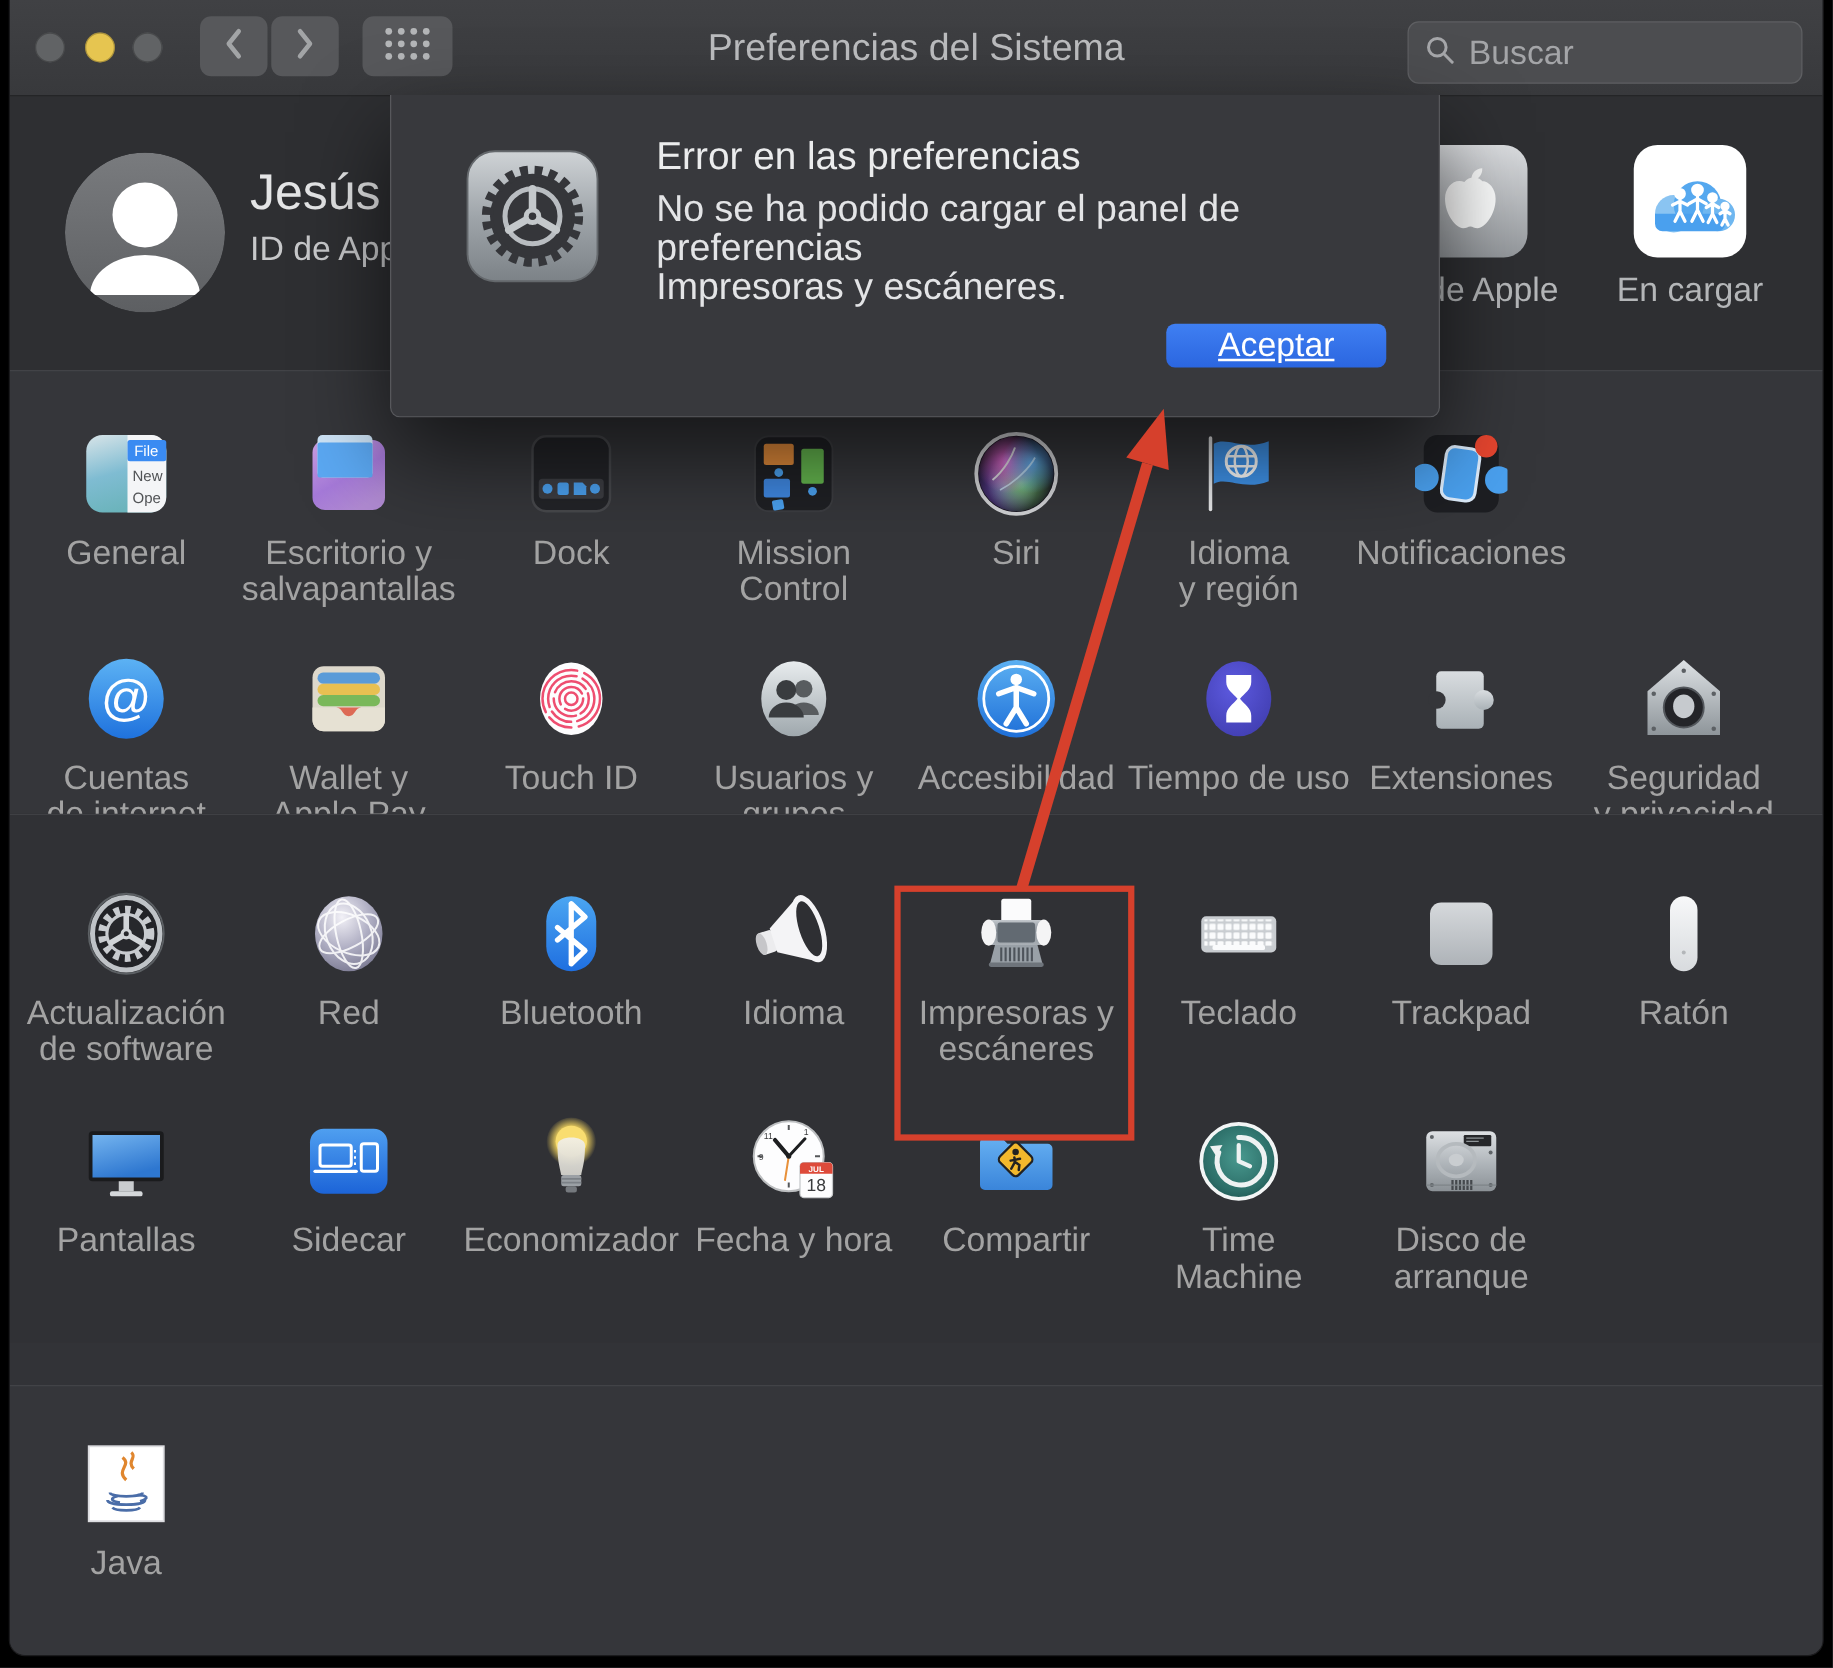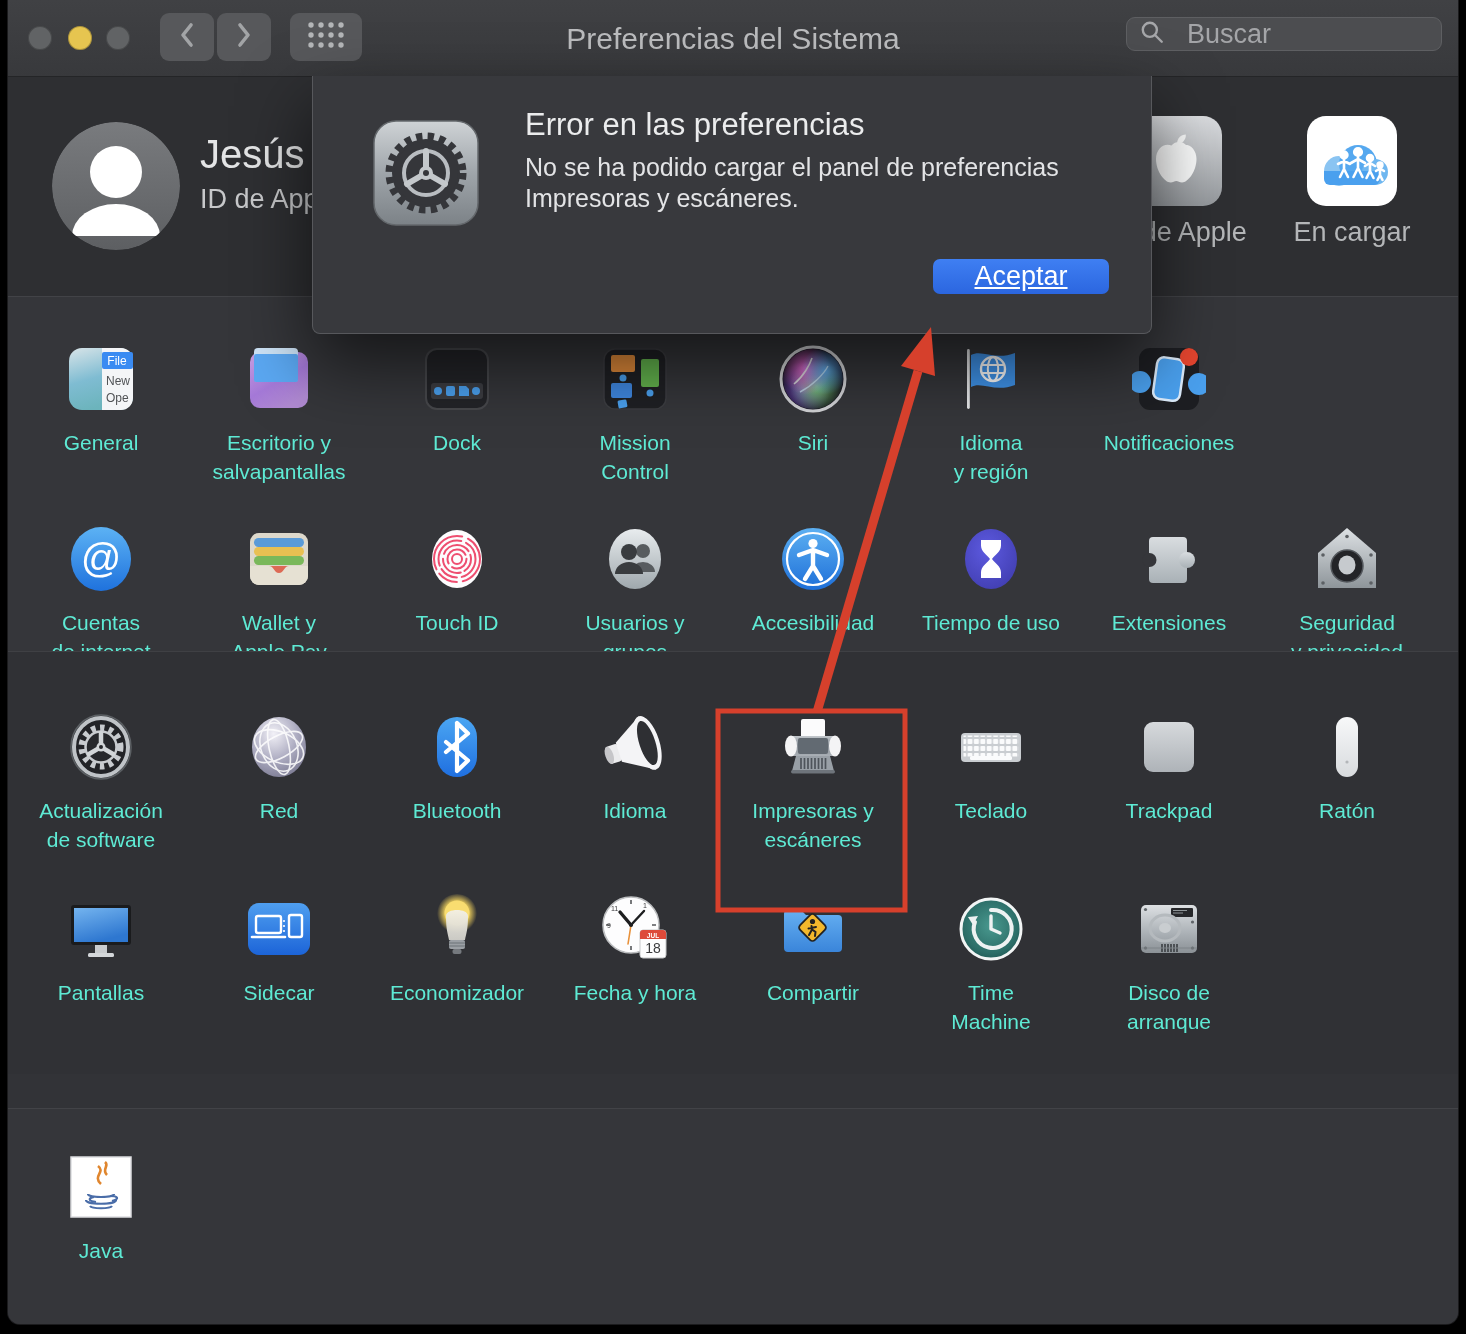--- a/index.html
+++ b/index.html
@@ -26,23 +26,23 @@
     display:flex;align-items:center;justify-content:center;
   }
   .btn-back{left:152px;width:54px}
   .btn-fwd{left:209px;width:54px}
   .btn-grid{left:282px;width:72px}
   .win-title{
     position:absolute;top:22px;left:50%;transform:translateX(-50%);
     font-size:30px;color:#bbbcbe;white-space:nowrap;
   }
   .search{
-    position:absolute;left:1118px;top:17px;width:316px;height:34px;border-radius:9px;
+    position:absolute;left:1118px;top:17px;width:316px;height:50px;border-radius:9px;
     background:#4c4d50;border:1px solid #5e5f62;display:flex;align-items:center;
-    padding:0 12px;box-sizing:border-box;gap:20px;
+    padding:0 12px;box-sizing:border-box;gap:8px;
   }
   .search input{
     flex:1;background:transparent;border:none;outline:none;color:#dedfe1;
     font-size:27px;font-family:inherit;min-width:0;
   }
   .search input::placeholder{color:#a4a5a8}
 
   .section{position:absolute;left:0;right:0}
   .sec-user{top:76px;height:220px;background:#2e2f32}
   .sec-a{top:296px;height:389px;background:#35363a;box-shadow:inset 0 1px 0 #424347}
@@ -56,34 +56,34 @@
   .shortcut{position:absolute;width:150px;display:flex;flex-direction:column;align-items:center}
   .shortcut .s-icon{width:92px;height:92px}
   .shortcut .s-icon svg{width:92px;height:92px;display:block}
   .shortcut .s-label{margin-top:10px;font-size:27px;color:#b4b6b8;white-space:nowrap}
 
   .grid-row{position:absolute;left:4px;display:flex}
   .grid-item{width:178px;display:flex;flex-direction:column;align-items:center}
   .icon-wrap{width:74px;height:74px;display:flex;align-items:flex-end;justify-content:center}
   .icon-wrap svg{width:74px;height:74px;display:block}
   .item-label{
-    margin-top:12px;font-size:21px;line-height:29px;color:#5eead4;
+    margin-top:12px;font-size:27px;line-height:29px;color:#a3a3a3;
     text-align:center;white-space:pre-line;width:max-content;
   }
 
   .dialog{
     position:absolute;left:312px;top:76px;width:840px;height:258px;
     background:#38393d;border:1px solid #57585c;border-top:none;
     border-radius:0 0 8px 8px;box-shadow:0 30px 70px rgba(0,0,0,.6);
     z-index:10;box-sizing:border-box;
   }
   .dlg-icon{position:absolute;left:58px;top:42px;width:110px;height:110px}
   .dlg-icon svg{width:110px;height:110px;display:block}
   .dlg-title{position:absolute;left:212px;top:32px;font-size:31px;font-weight:normal;color:#ebeced;line-height:34px}
-  .dlg-body{position:absolute;left:212px;top:76px;font-size:25px;line-height:31px;color:#e3e4e6;white-space:pre-line}
+  .dlg-body{position:absolute;left:212px;top:76px;font-size:30px;line-height:31px;color:#e3e4e6;white-space:pre-line}
   .dlg-btn{
     position:absolute;right:42px;bottom:39px;width:176px;height:35px;border-radius:7px;
     background:linear-gradient(var(--accent-light,#3f7ff2),var(--accent,#2b66e0));
     color:#fff;font-size:27px;display:flex;align-items:center;justify-content:center;
     cursor:default;
     text-decoration:underline;
   }
   .overlay{position:absolute;left:0;top:0;width:1466px;height:1334px;z-index:30;pointer-events:none}
 </style>
 </head>

